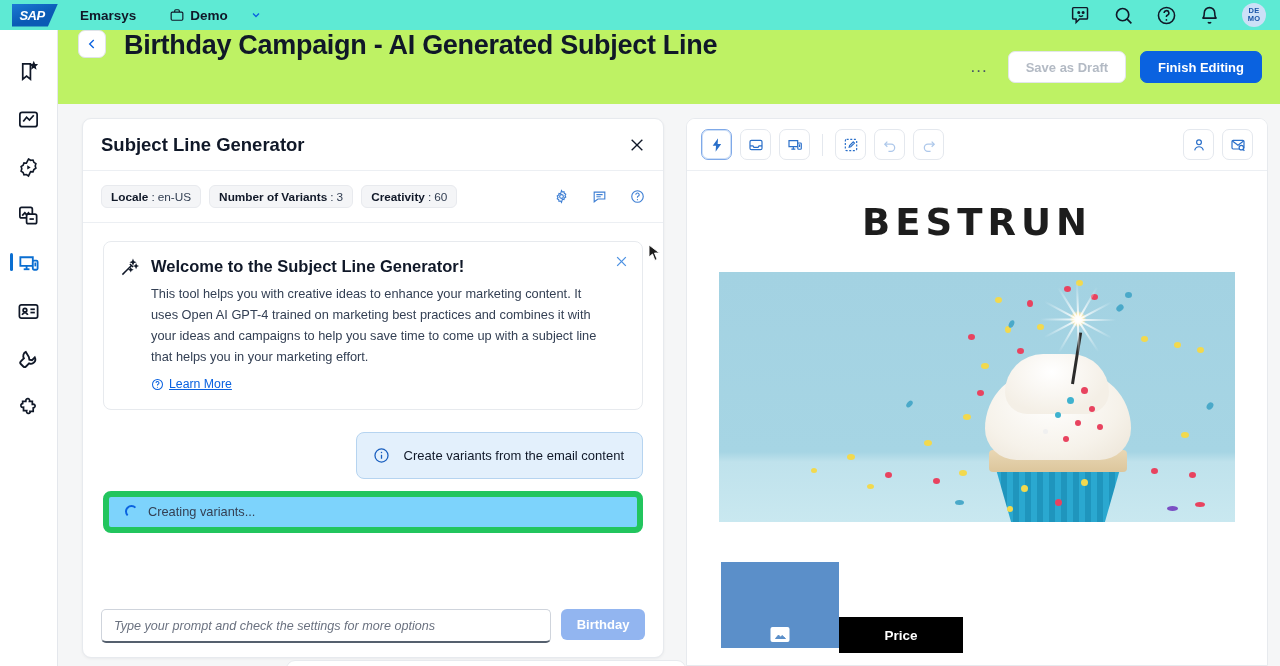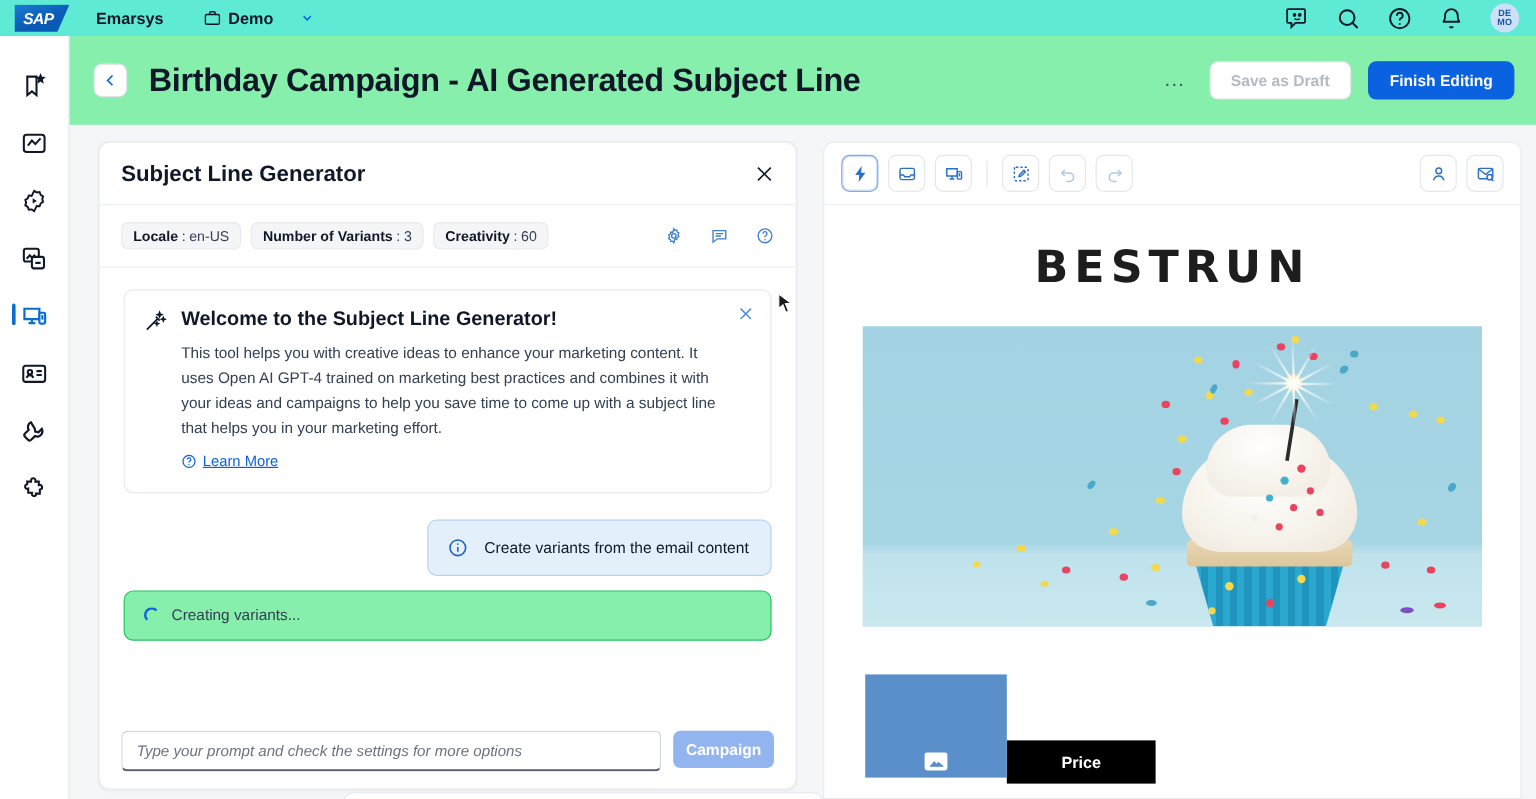--- a/index.html
+++ b/index.html
@@ -63,22 +63,22 @@
   }
   .rail-item svg { width: 23px; height: 23px; display: block; }
   .rail-item.active::before {
     content: ""; position: absolute; left: 10px; top: 3px;
     width: 3px; height: 18px; background: #0a6ed1; border-radius: 2px;
   }
 
   
   .page-header {
     position: absolute; top: 30px; left: 58px; width: 1222px; height: 74px;
-    background: #86efac;
-    display: flex; align-items: center; padding: 0 18px 0 20px;
+    background: #bef264;
+    display: flex; padding: 0 18px 0 20px;
   }
   .back-btn {
     width: 28px; height: 28px; border: 1px solid #dfe3e8; border-radius: 7px;
     background: #fff; display: flex; align-items: center; justify-content: center;
     cursor: pointer; flex: none;
   }
   .page-title {
     margin-left: 18px; font-size: 27px; font-weight: bold;
     color: #101828; letter-spacing: -0.3px; white-space: nowrap;
   }
@@ -157,22 +157,22 @@
   .bubble-row { display: flex; justify-content: flex-end; margin-top: 22px; }
   .bubble {
     background: #e3f0fc; border: 1px solid #b6d4f0; border-radius: 8px;
     height: 47px; display: flex; align-items: center; gap: 14px;
     padding: 0 18px 0 16px;
     font-size: 13px; color: #101828;
   }
   .bubble svg { width: 17px; height: 17px; flex: none; display:block; }
 
   .status-row {
-    margin-top: 12px; border: 1px solid #22c55e; border-radius: 8px;
-    background: #86efac; height: 42px;
+    margin-top: 12px; border: 6px solid #22c55e; border-radius: 8px;
+    background: #7dd3fc; height: 42px;
     display: flex; align-items: center; gap: 10px; padding: 0 16px;
     font-size: 12.8px; color: #344054;
   }
   .spinner {
     width: 13px; height: 13px; border-radius: 50%;
     border: 2px solid transparent; border-left-color: #0a62e0; border-top-color: #0a62e0;
     flex: none;
   }
 
   .gen-foot {
@@ -505,21 +505,21 @@
       </div>
 
       <div class="status-row">
         <div class="spinner"></div>
         <span>Creating variants...</span>
       </div>
     </div>
 
     <div class="gen-foot">
       <input class="prompt-input" type="text" placeholder="Type your prompt and check the settings for more options" style="">
-      <button class="btn-generate">Campaign</button>
+      <button class="btn-generate">Birthday</button>
     </div>
   </div>
 
   <div class="preview">
     <div class="pv-toolbar">
       <div class="tool-btn active">
         <svg viewBox="0 0 24 24" fill="#2a6fc9" stroke="none">
           <path d="M13.6 2L5.5 13.3h5L9.9 22l8.4-11.6h-5.3z"></path>
         </svg>
       </div>

